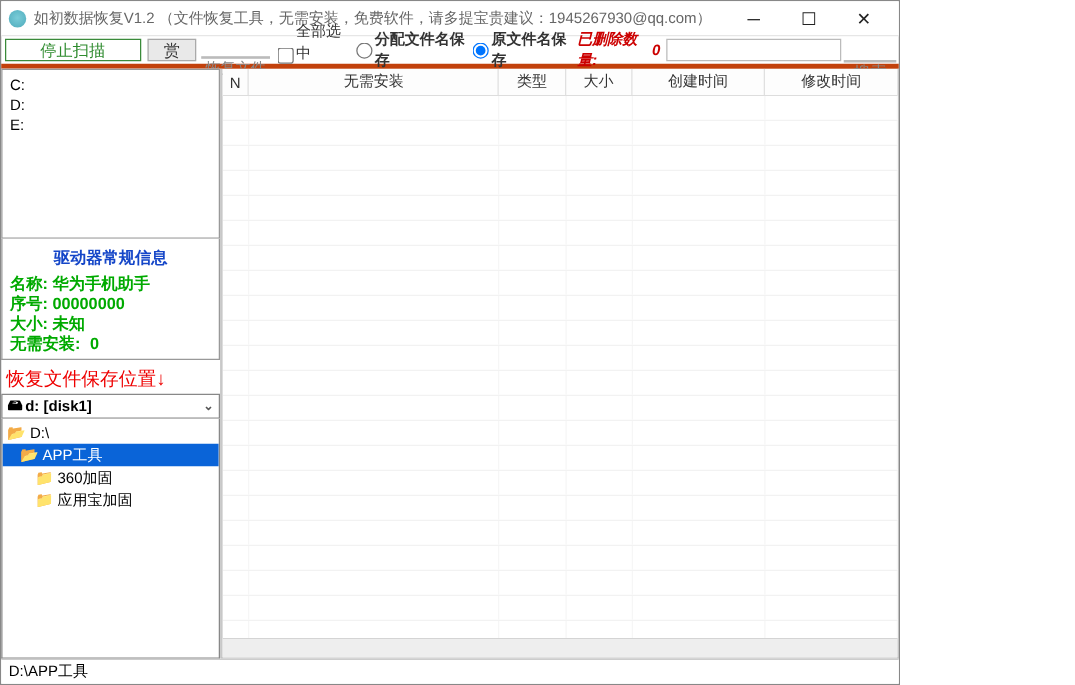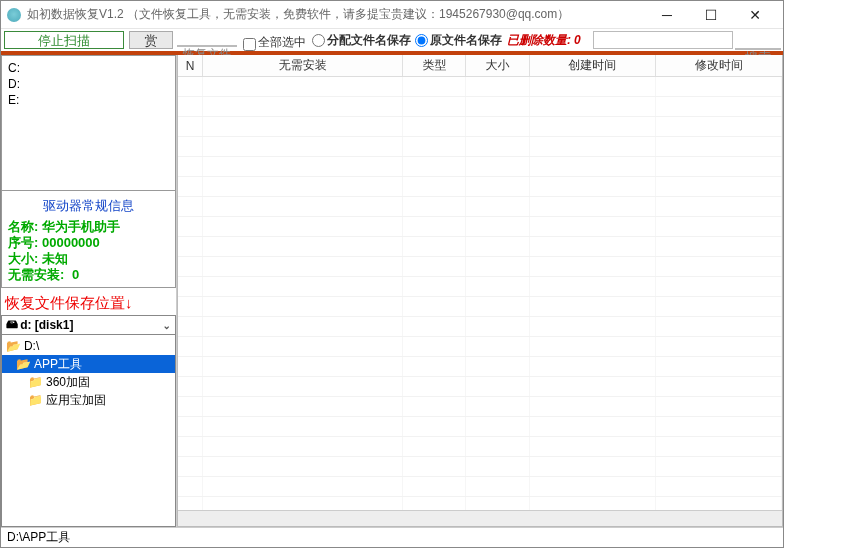--- a/index.html
+++ b/index.html
@@ -1,17 +1,17 @@
 <!DOCTYPE html>
 <html><head>
 <meta charset="utf-8">
 <style>
   * { box-sizing: border-box; margin: 0; padding: 0; }
   body { font-family: "Microsoft YaHei", SimSun, Arial, sans-serif; font-size: 12px; background: #fff; overflow: hidden; }
-  .window { width: 784px; height: 548px; border: 1px solid #888; display: flex; flex-direction: column; background: #fff; }
+  .window { width: 720px; height: 548px; border: 1px solid #888; display: flex; flex-direction: column; background: #fff; }
 
   .titlebar { height: 28px; display: flex; align-items: center; padding: 0 6px; background: #fff; border-bottom: 1px solid #e6e6e6; }
   .titlebar .app-icon { width: 14px; height: 14px; border-radius: 50%; background: radial-gradient(circle at 50% 45%, #7accd8 0%, #5fb8c7 60%, #4fa8b7 100%); margin-right: 6px; }
   .titlebar .title { color: #666; font-size: 12px; flex: 1; }
   .win-controls { display: flex; gap: 0; }
   .win-btn { width: 44px; height: 28px; display: flex; align-items: center; justify-content: center; color: #222; font-size: 14px; cursor: pointer; background: transparent; border: none; }
 
   .toolbar { height: 26px; display: flex; align-items: stretch; border-bottom: 4px solid #c2410c; }
   .stop-btn { width: 120px; border: 1px solid #3a8a3a; background: #fff; color: #2e8b2e; font-size: 13px; font-weight: normal; margin: 2px 3px; cursor: pointer; }
   .donate-btn { width: 44px; border: 1px solid #aaa; background: #e9e9e9; color: #333; font-size: 13px; margin: 2px 2px; cursor: pointer; }
@@ -23,21 +23,21 @@
   .toolbar-spacer { flex: 1; }
   .search-input { width: 140px; margin: 2px; border: 1px solid #bbb; background:#fff; padding: 0 4px; }
   .search-btn { width: 46px; border: 1px solid #bbb; background: #eee; color: #888; margin: 19px 2px 2px 0; cursor: pointer; }
 
   .main-area { flex: 1; display: flex; min-height: 0; }
   .left-col { width: 176px; display: flex; flex-direction: column; border-right: 1px solid #ccc; }
   .drive-list { height: 136px; border: 1px solid #999; margin: 0; padding: 4px 6px; background: #fff; overflow: auto; }
   .drive-list div { line-height: 16px; color: #000; cursor: pointer; }
 
   .drive-info { border: 1px solid #999; border-top: none; padding: 4px 6px; background: #fff; }
-  .drive-info .hdr { text-align: center; color: #1546c8; font-weight: normal; padding: 2px 0 4px; font-size: 13px; }
+  .drive-info .hdr { text-align: center; color: #1546c8; font-weight: bold; padding: 2px 0 4px; font-size: 13px; }
   .drive-info .row { color: #0a0; font-weight: bold; line-height: 16px; font-size: 13px; }
   .drive-info .row .lbl { color: #0a0; }
 
   .save-loc-label { color: #e00; font-size: 15px; padding: 6px 4px 2px; }
 
   .disk-select { border: 1px solid #888; background: #fff; display: flex; align-items: center; padding: 0 4px; height: 20px; cursor: pointer; font-weight: bold; }
   .disk-select .diskicon { font-size: 12px; margin-right: 2px; }
   .disk-select .chev { margin-left: auto; font-size: 10px; color: #555; }
 
   .folder-tree { flex: 1; border: 1px solid #888; border-top: none; background: #fff; overflow: auto; padding: 2px 0; }

